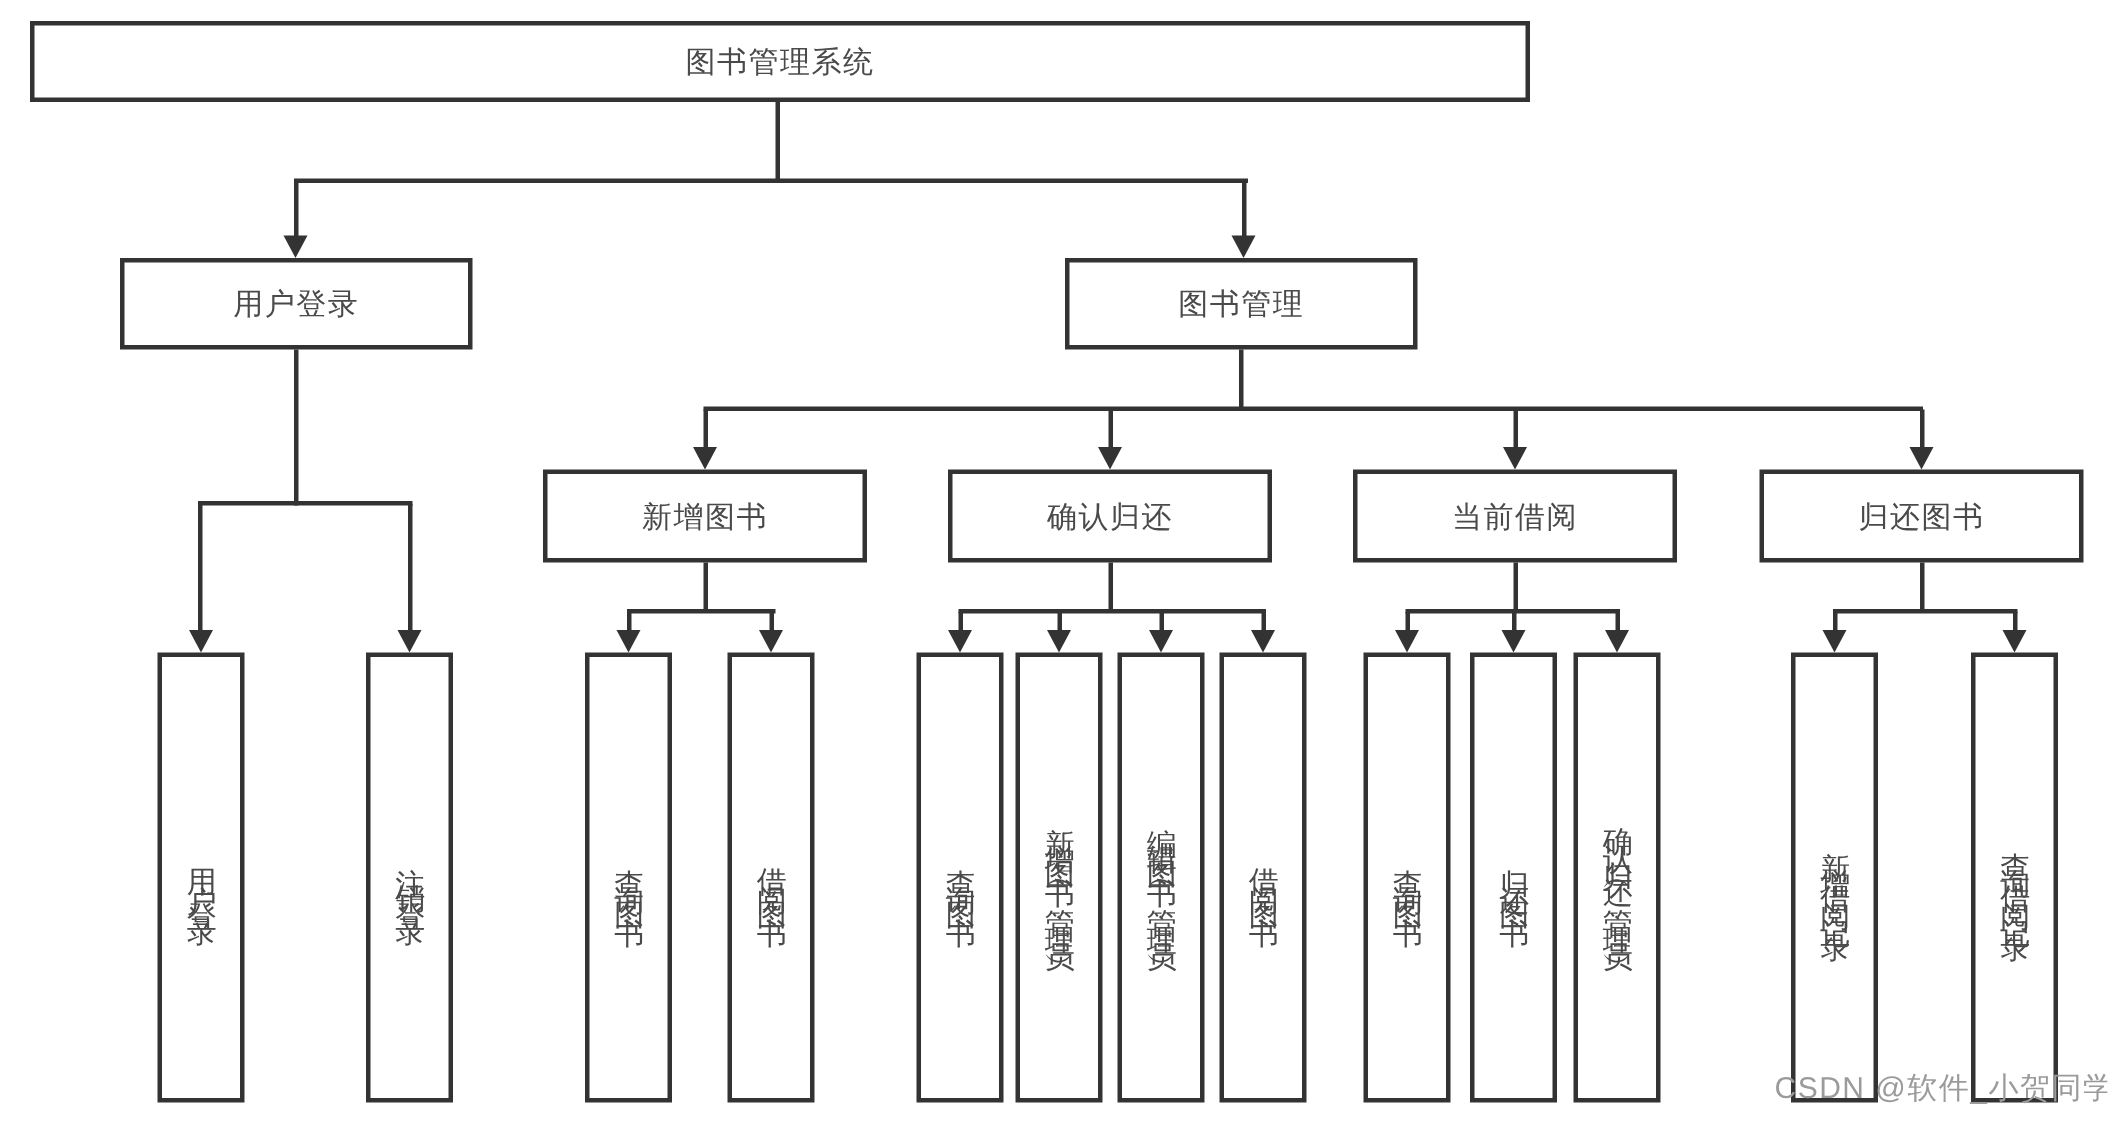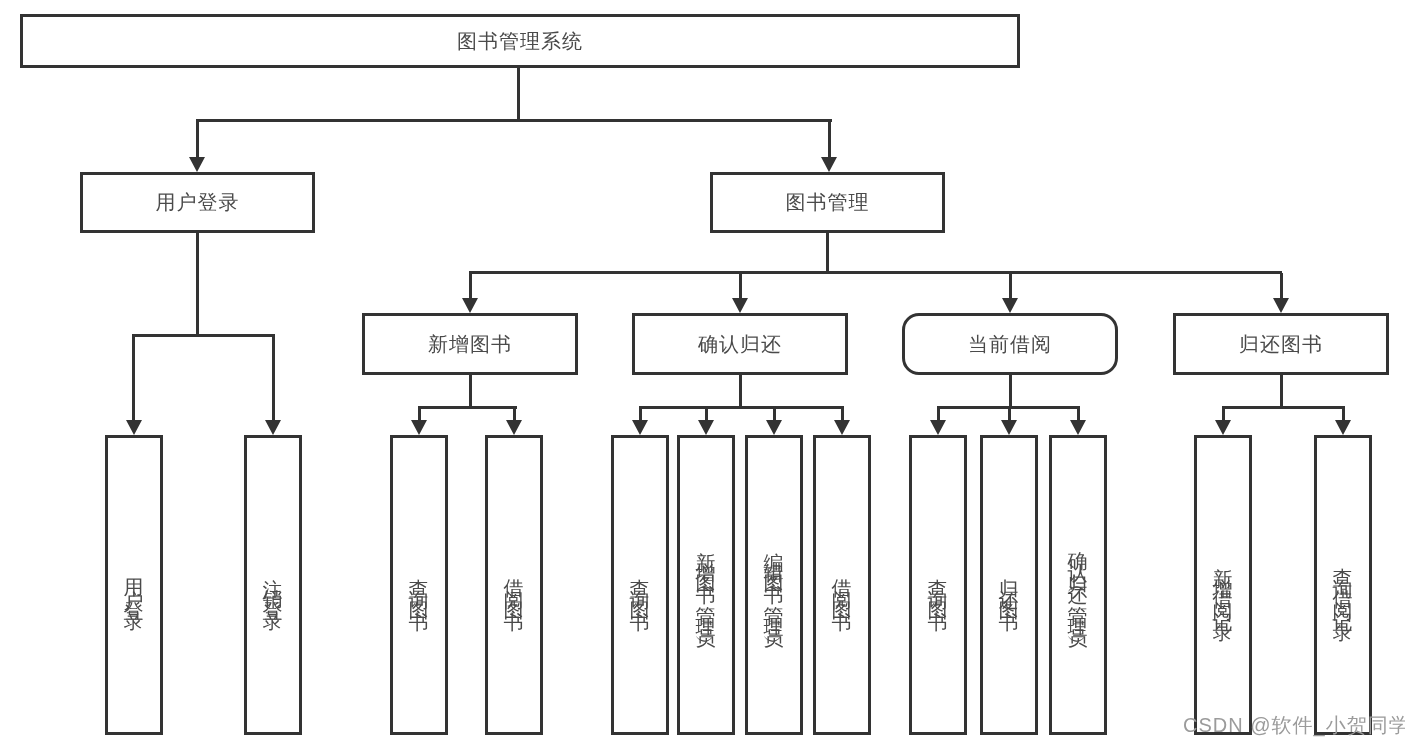--- a/index.html
+++ b/index.html
@@ -89,21 +89,21 @@
   <div class="ah" style="left:1002px;top:298px;"></div>
   <div class="lv" style="left:1280px;top:273px;height:27px;"></div>
   <div class="ah" style="left:1273px;top:298px;"></div>
 
   <div class="box" style="left:362px;top:313px;width:216px;height:62px;">
     <span class="hlabel">新增图书</span>
   </div>
   <div class="box" style="left:632px;top:313px;width:216px;height:62px;">
     <span class="hlabel">确认归还</span>
   </div>
-  <div class="box" style="left:902px;top:313px;width:216px;height:62px;border-radius:17px;">
+  <div class="box" style="left:902px;top:313px;width:216px;height:62px;">
     <span class="hlabel">当前借阅</span>
   </div>
   <div class="box" style="left:1173px;top:313px;width:216px;height:62px;">
     <span class="hlabel">归还图书</span>
   </div>
 
   <div class="lv" style="left:469px;top:375px;height:33px;"></div>
   <div class="lh" style="left:418px;top:406px;width:99px;"></div>
   <div class="lv" style="left:418px;top:408px;height:14px;"></div>
   <div class="ah" style="left:411px;top:420px;"></div>

